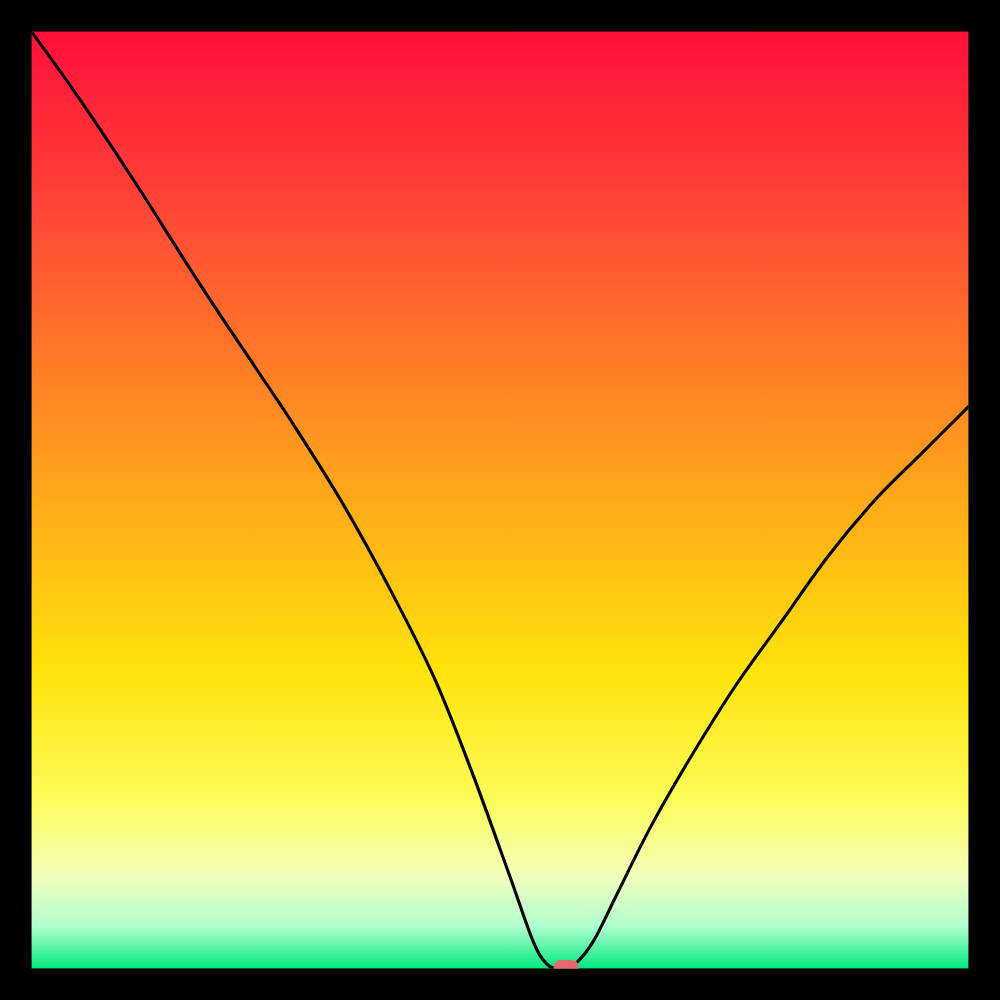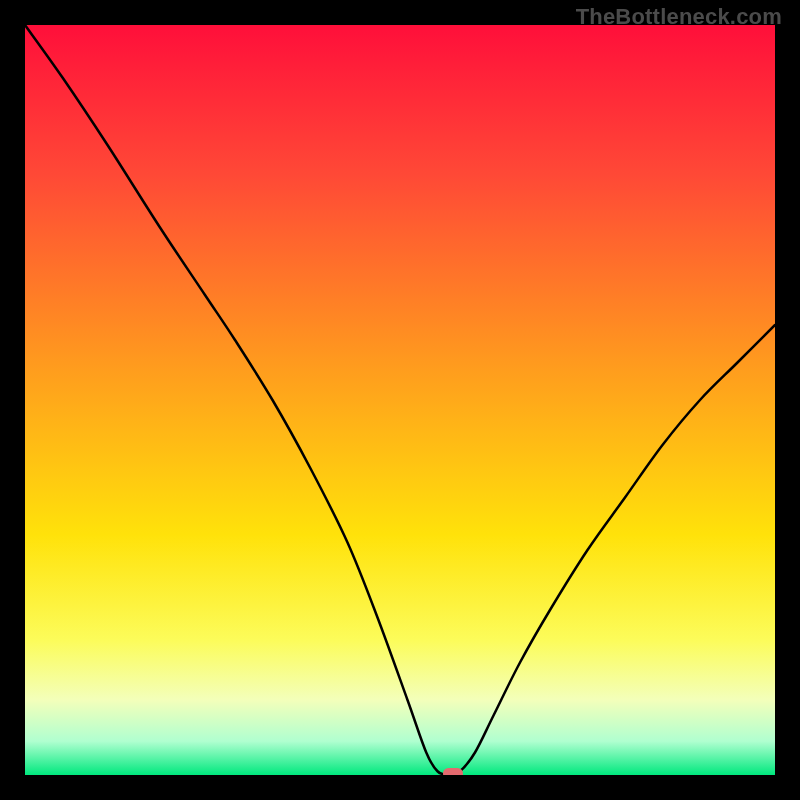--- a/index.html
+++ b/index.html
@@ -54,21 +54,20 @@
     background: #e46a6f;
     border-radius: 999px;
     z-index: 3;
   }
 </style>
 </head>
 <body>
 
 <div class="frame">
 
-  <div class="watermark">TheBottleneck.com</div>
 
   <div class="plot-area">
 
     <svg class="gradient-bg" viewBox="0 0 100 100" preserveAspectRatio="none">
       <defs>
         <linearGradient id="bg-grad" x1="0" y1="0" x2="0" y2="1">
             <stop offset="0%" stop-color="#ff0f3a"></stop>
             <stop offset="20%" stop-color="#ff4936"></stop>
             <stop offset="45%" stop-color="#ff9a1e"></stop>
             <stop offset="68%" stop-color="#ffe20a"></stop>

